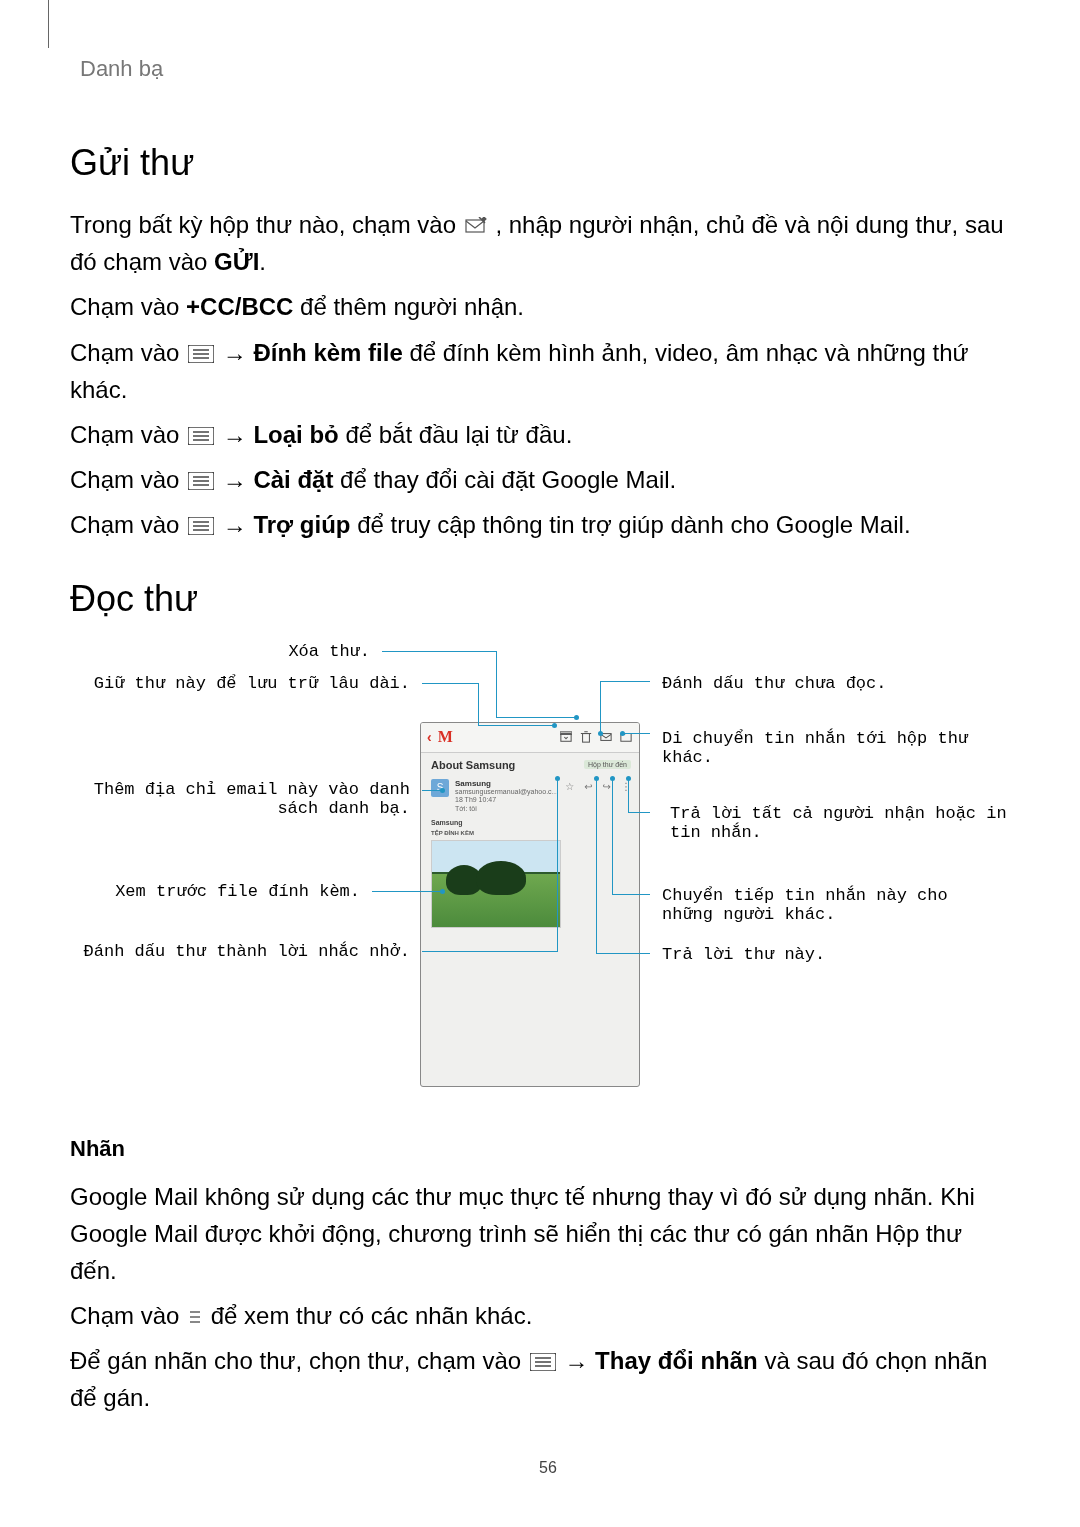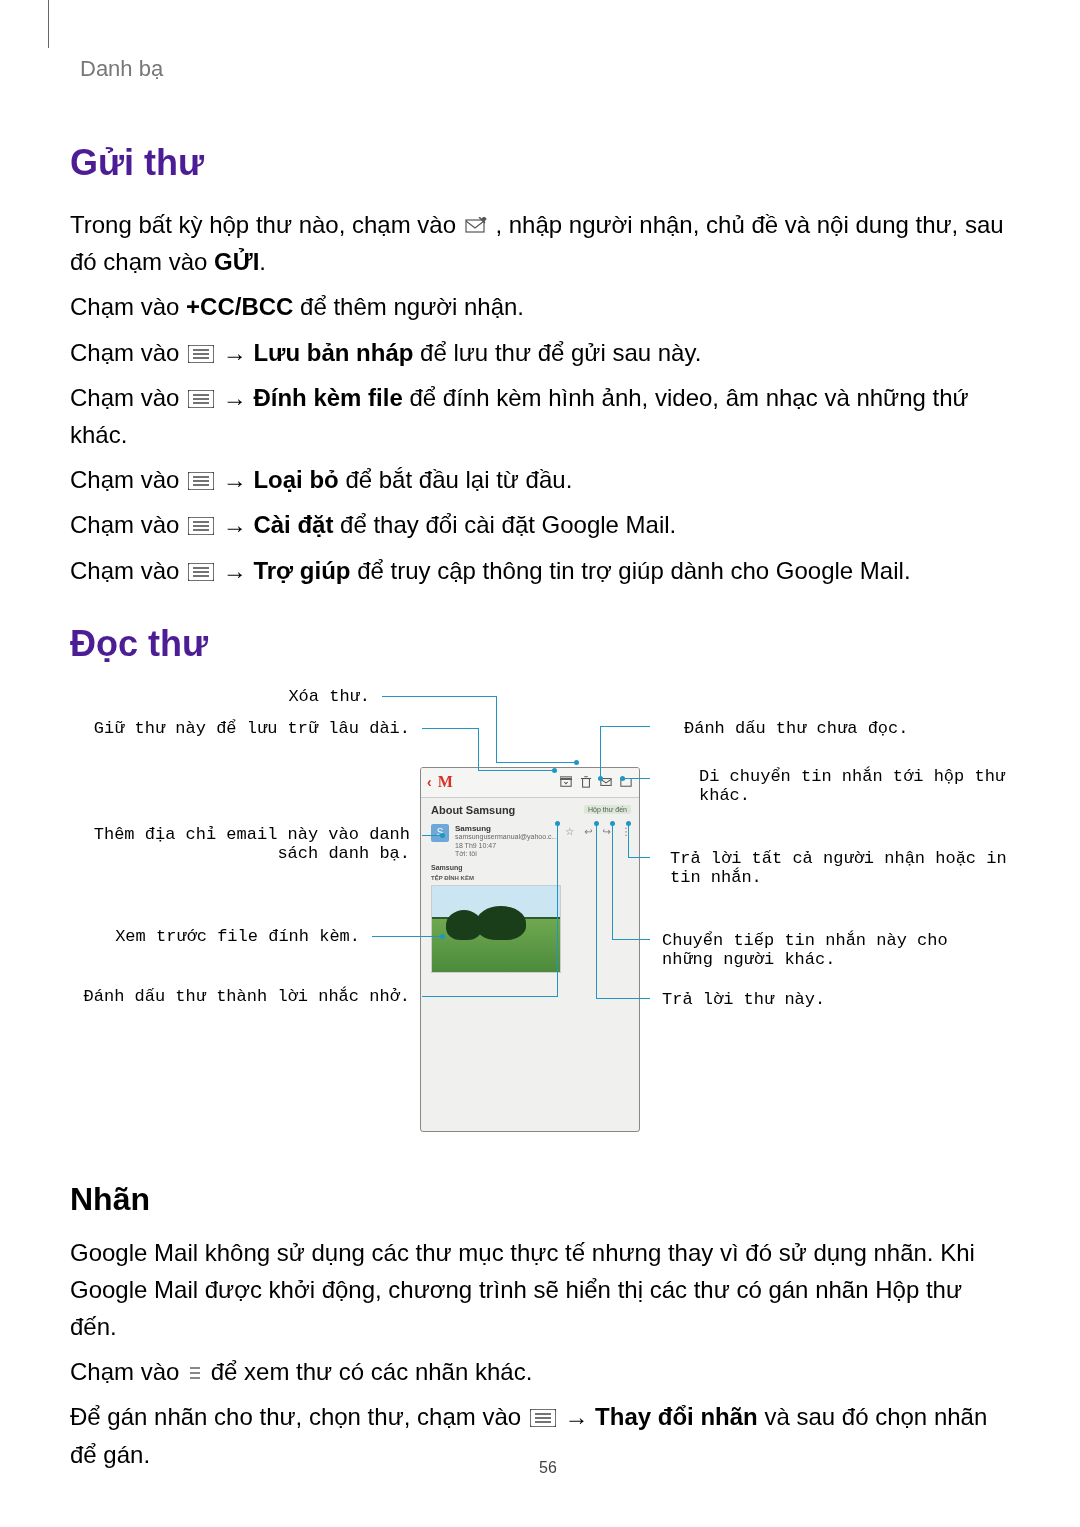--- a/index.html
+++ b/index.html
@@ -22,23 +22,23 @@
   .page {
     padding: 56px 70px 0 70px;
   }
   .breadcrumb {
     font-size: 22px;
     color: #777;
     margin-bottom: 60px;
     margin-left: 10px;
   }
   h2.section {
-    color: #4c1d95;
+    color: #000000;
     font-size: 36px;
-    font-weight: bold;
+    font-weight: normal;
     margin: 34px 0 22px 0;
   }
   p.para {
     font-size: 24px;
     line-height: 1.55;
     margin: 8px 0;
   }
   .bold { font-weight: bold; }
   .menu-icon {
     display: inline-block;
@@ -56,21 +56,21 @@
     margin: 0 2px;
   }
   .label-icon {
     display: inline-block;
     vertical-align: -2px;
     width: 14px;
     height: 18px;
     margin: 0 2px;
   }
   h3.subsection {
-    font-size: 32px;
+    font-size: 22px;
     font-weight: bold;
     margin: 34px 0 16px 0;
   }
   .page-number {
     position: absolute;
     bottom: 50px;
     left: 8px;
     width: 100%;
     text-align: center;
     font-size: 16px;
@@ -242,30 +242,20 @@
           <rect x="17" y="0" width="4" height="4" fill="#555" transform="rotate(45 19 2)"></rect>
         </svg>
     </span>
     <span>, nhập người nhận, chủ đề và nội dung thư, sau đó chạm vào </span><span class="bold">GỬI</span><span>.</span>
   </p>
 
   <p class="para">
     <span>Chạm vào </span><span class="bold">+CC/BCC</span><span> để thêm người nhận.</span>
   </p>
 
-  <p class="para">
-    <span>Chạm vào </span>
-    <span class="menu-icon"><svg viewBox="0 0 26 18">
-          <rect x="0" y="0" width="26" height="18" rx="2" fill="none" stroke="#444" stroke-width="1.5"></rect>
-          <line x1="5" y1="5" x2="21" y2="5" stroke="#444" stroke-width="1.5"></line>
-          <line x1="5" y1="9" x2="21" y2="9" stroke="#444" stroke-width="1.5"></line>
-          <line x1="5" y1="13" x2="21" y2="13" stroke="#444" stroke-width="1.5"></line>
-        </svg></span>
-    <span> → </span><span class="bold">Lưu bản nháp</span><span> để lưu thư để gửi sau này.</span>
-  </p>
 
   <p class="para">
     <span>Chạm vào </span>
     <span class="menu-icon"><svg viewBox="0 0 26 18">
           <rect x="0" y="0" width="26" height="18" rx="2" fill="none" stroke="#444" stroke-width="1.5"></rect>
           <line x1="5" y1="5" x2="21" y2="5" stroke="#444" stroke-width="1.5"></line>
           <line x1="5" y1="9" x2="21" y2="9" stroke="#444" stroke-width="1.5"></line>
           <line x1="5" y1="13" x2="21" y2="13" stroke="#444" stroke-width="1.5"></line>
         </svg></span>
     <span> → </span><span class="bold">Đính kèm file</span><span> để đính kèm hình ảnh, video, âm nhạc và những thứ khác.</span>
@@ -384,26 +374,26 @@
 
     <div class="callout left" style="left:0; top:240px; width:290px;">Xem trước file đính kèm.</div>
     <div class="line hline" style="left:302px; top:249px; width:70px;"></div>
     <div class="dot" style="left:370px; top:247px;"></div>
 
     <div class="callout left" style="left:0; top:300px; width:340px;">Đánh dấu thư thành lời nhắc nhở.</div>
     <div class="line hline" style="left:352px; top:309px; width:135px;"></div>
     <div class="line vline" style="left:487px; top:136px; height:174px;"></div>
     <div class="dot" style="left:485px; top:134px;"></div>
 
-    <div class="callout" style="left:614px; top:32px;text-align:center;">Đánh dấu thư chưa đọc.</div>
+    <div class="callout" style="left:592px; top:32px;text-align:center;">Đánh dấu thư chưa đọc.</div>
     <div class="line hline" style="left:530px; top:39px; width:50px;"></div>
     <div class="line vline" style="left:530px; top:39px; height:52px;"></div>
     <div class="dot" style="left:528px; top:89px;"></div>
 
-    <div class="callout" style="left:592px; top:80px; width:320px;margin-left:37px;">Di chuyển tin nhắn tới hộp thư khác.</div>
+    <div class="callout" style="left:592px; top:87px; width:320px;">Di chuyển tin nhắn tới hộp thư khác.</div>
     <div class="line hline" style="left:552px; top:91px; width:28px;"></div>
     <div class="dot" style="left:550px; top:89px;"></div>
 
     <div class="callout" style="left:592px; top:162px; width:340px;margin-left:8px;">Trả lời tất cả người nhận hoặc in tin nhắn.</div>
     <div class="line hline" style="left:558px; top:170px; width:22px;"></div>
     <div class="line vline" style="left:558px; top:136px; height:35px;"></div>
     <div class="dot" style="left:556px; top:134px;"></div>
 
     <div class="callout" style="left:592px; top:244px; width:300px;">Chuyển tiếp tin nhắn này cho những người khác.</div>
     <div class="line hline" style="left:542px; top:252px; width:38px;"></div>

